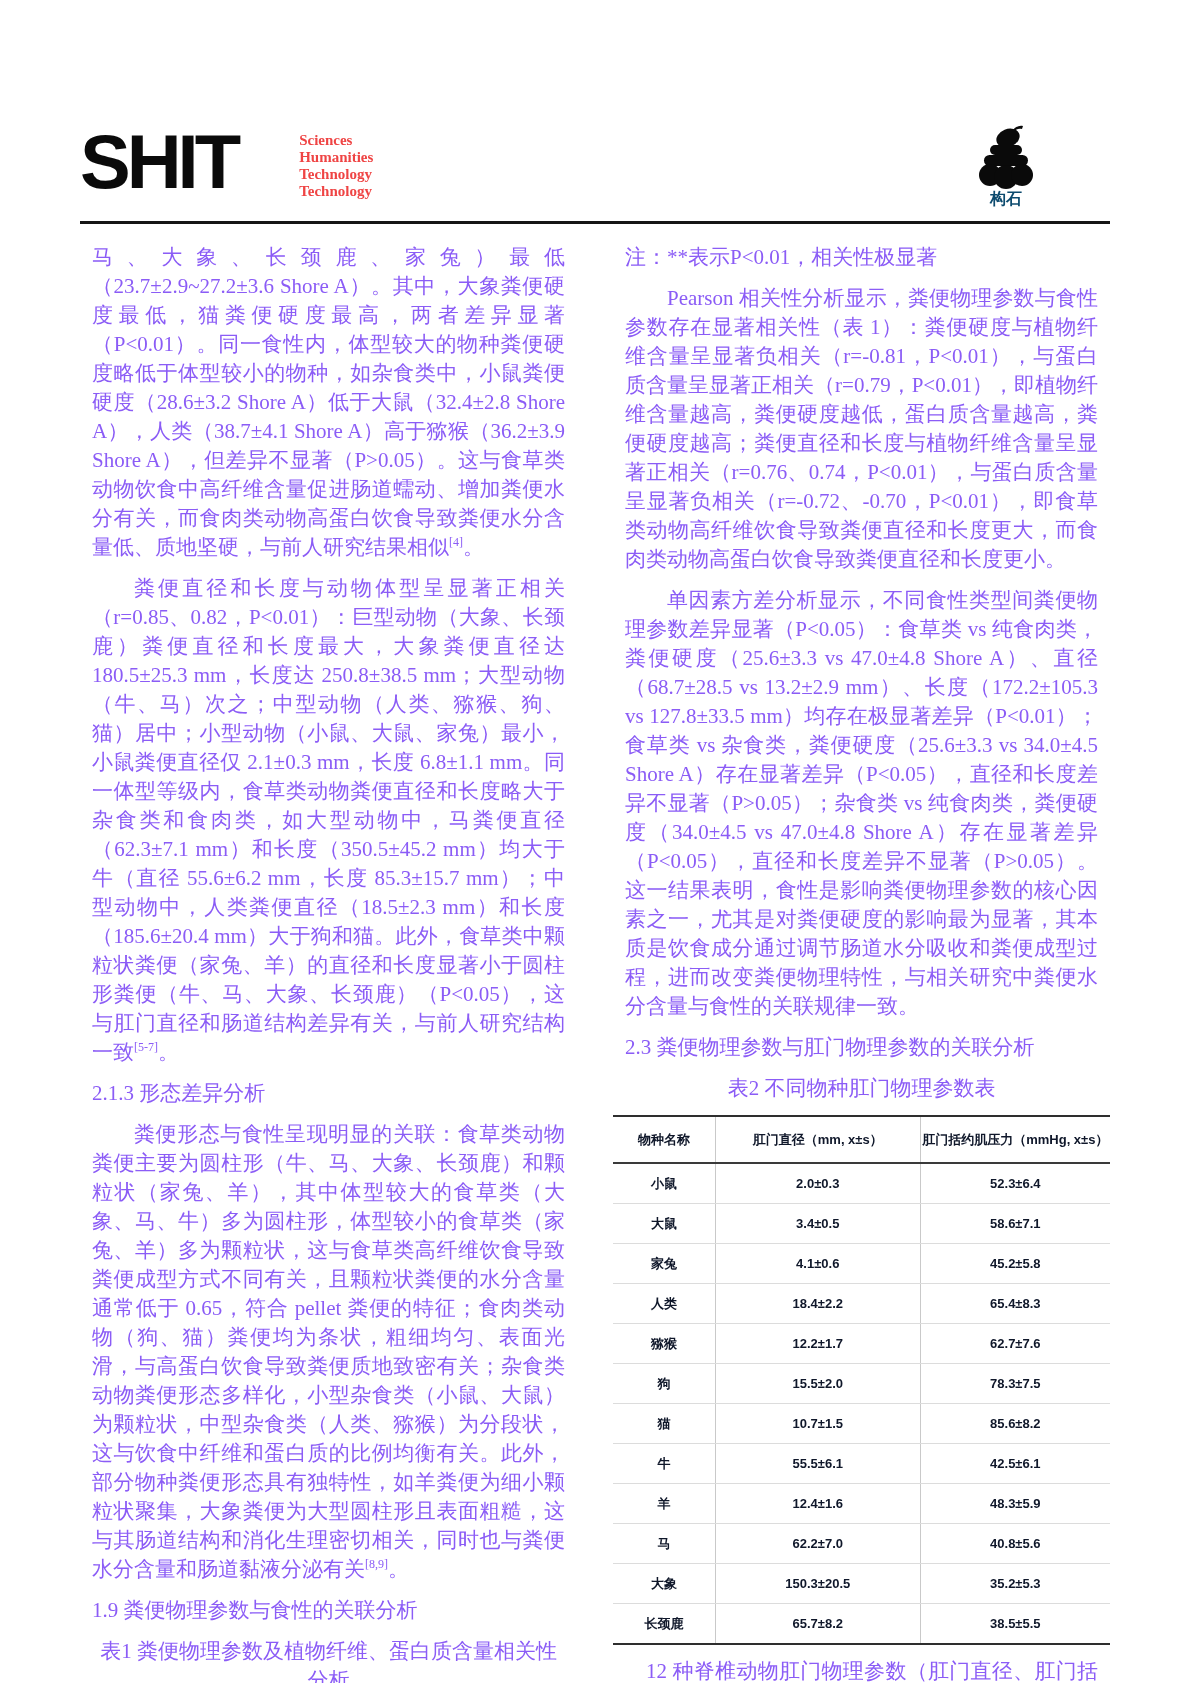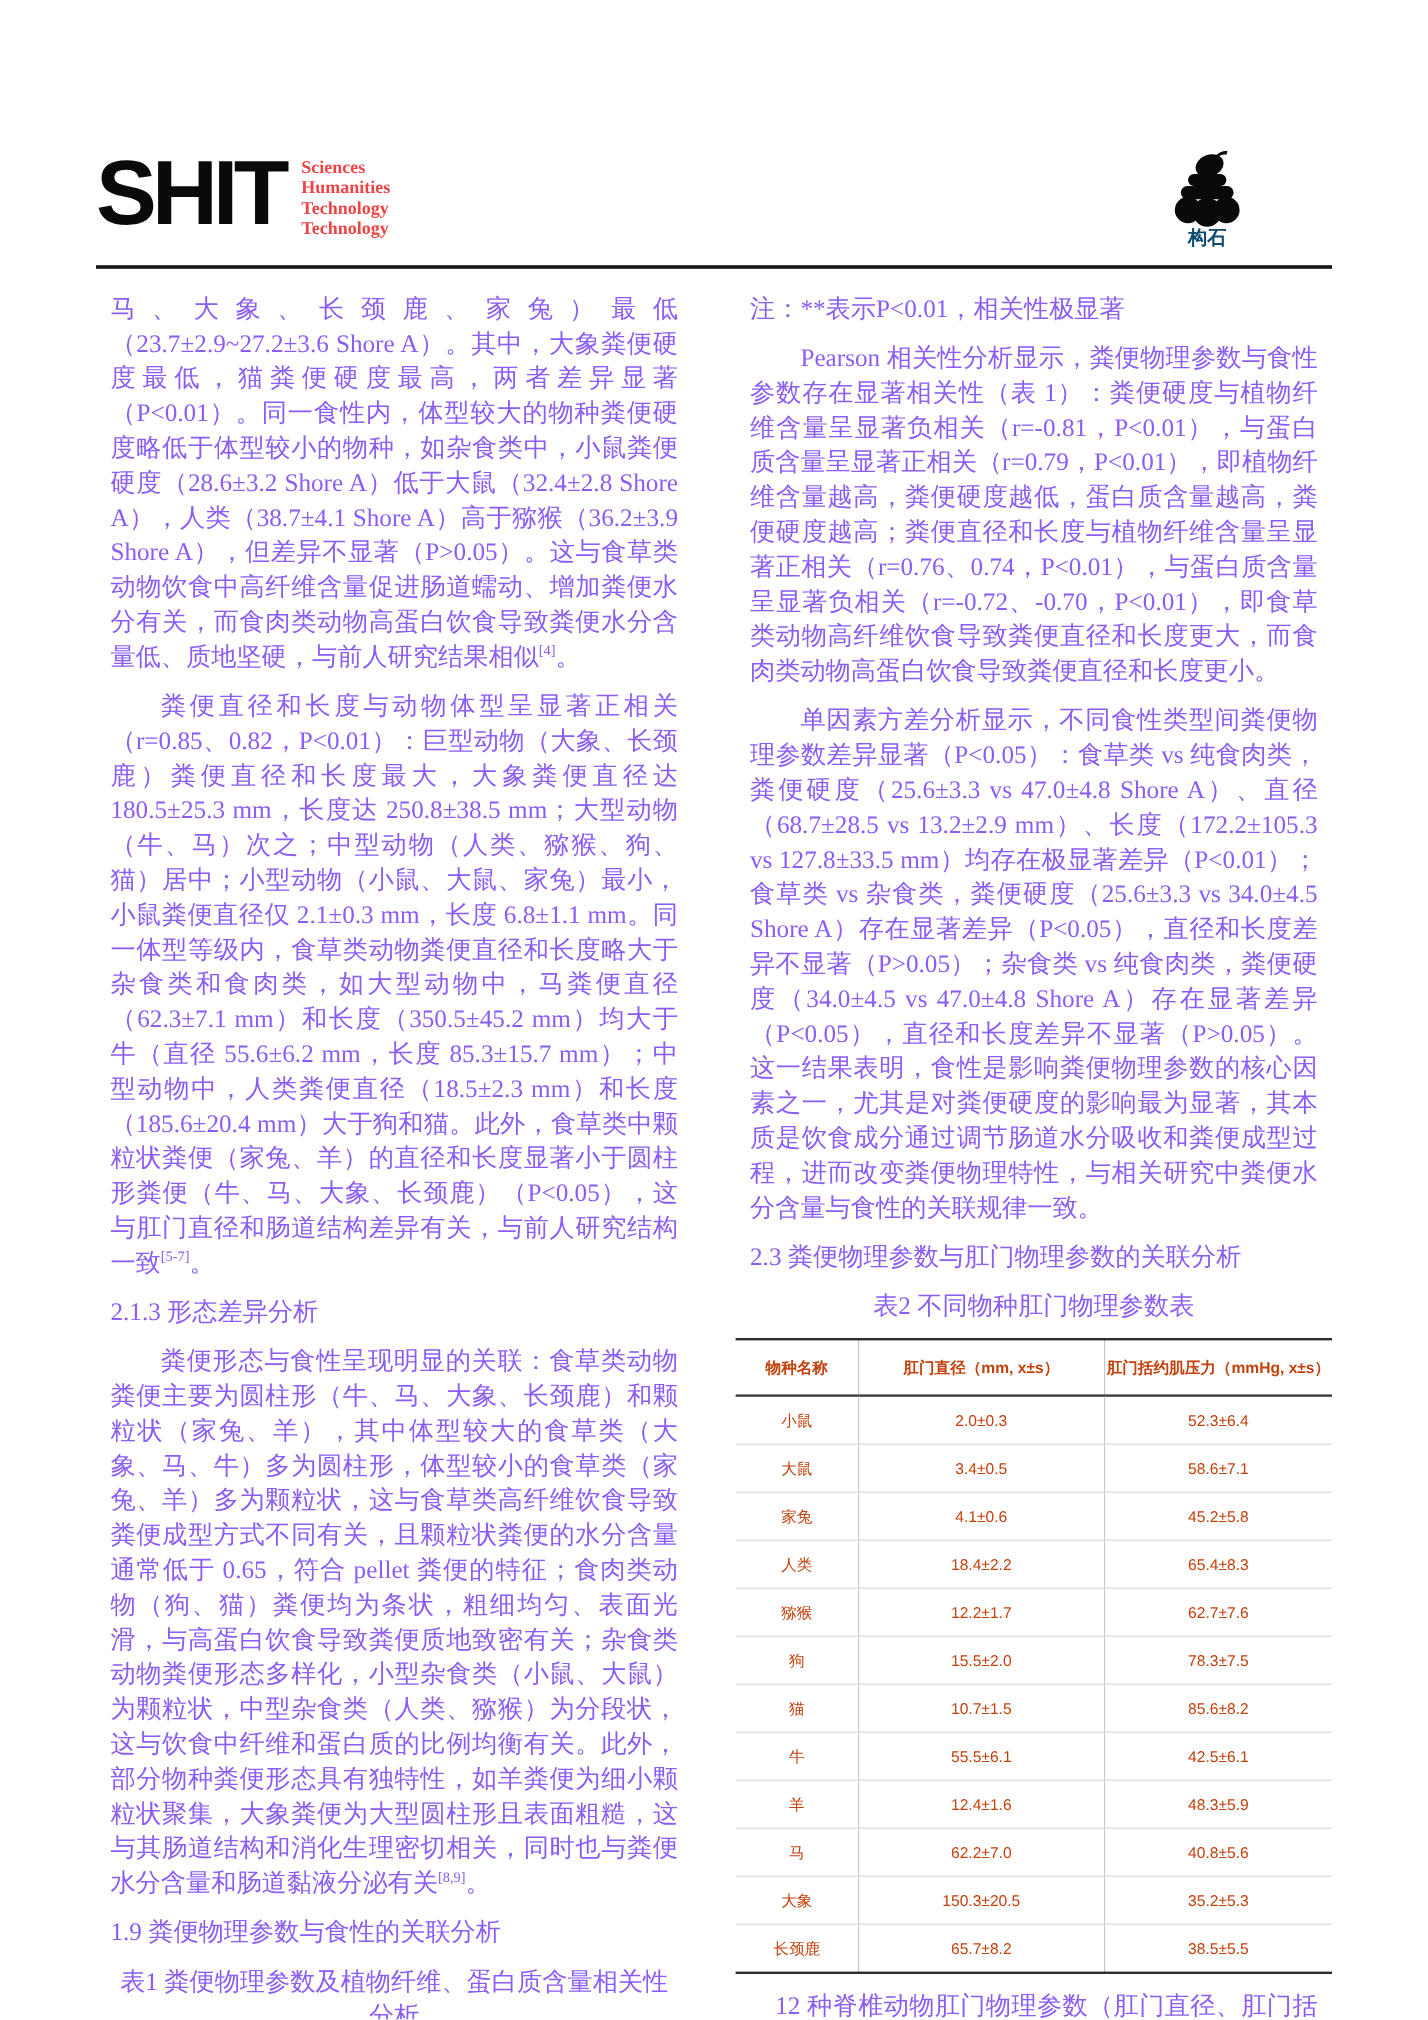--- a/index.html
+++ b/index.html
@@ -1,21 +1,21 @@
 <!DOCTYPE html>
 <html lang="zh"><head>
 <meta charset="utf-8">
 <style>
   html,body{margin:0;padding:0;background:#ffffff;}
   .page{position:relative;width:1190px;height:1683px;background:#ffffff;overflow:hidden;
         font-family:"Liberation Serif","DejaVu Serif",serif;color:#121212;}
 
   
   .header{position:absolute;left:80px;top:126px;right:80px;height:90px;}
-  .logo-row{display:flex;align-items:flex-start;}
+  .logo-row{display:flex;align-items:flex-start;gap:48px;}
   .logo-text{font-family:"Liberation Sans","DejaVu Sans",sans-serif;font-weight:900;
              font-size:76px;line-height:72px;letter-spacing:-4px;color:#0a0a0a;}
   .logo-sub{margin-left:14px;padding-top:6px;font-family:Liberation Serif, serif;
             font-weight:700;font-size:15px;line-height:17px;color:#ef4444;}
   .pub-block{position:absolute;top:-2px;right:72px;width:64px;text-align:center;}
   .pub-block svg{display:block;margin:0 auto;}
   .pub-name{font-family:"Liberation Sans","DejaVu Sans",sans-serif;font-weight:700;
             font-size:16px;line-height:18px;color:#0c4a6e;margin-top:0px;}
   .rule{position:absolute;left:80px;right:80px;top:221px;border-top:3px solid #161616;}
 
@@ -27,24 +27,24 @@
   .para{margin:12px;font-size:21px;line-height:29px;text-align:justify;color:#8b5cf6;}
   .para.indent{text-indent:2em;}
   .para.indent-sm{text-indent:1em;}
   .para.heading{text-align:left;}
   .para.caption{text-align:center;}
   sup{font-size:12px;line-height:0;vertical-align:super;}
 
   
   .dtable{width:100%;border-collapse:collapse;table-layout:fixed;
           border-top:2px solid #2e2e2e;border-bottom:2px solid #2e2e2e;
-          font-family:"Liberation Sans","DejaVu Sans",sans-serif;font-size:13px;color:#c2410c;
+          font-family:"Liberation Sans","DejaVu Sans",sans-serif;font-size:13px;color:#0f172a;
           margin-top:5px;}
   .dtable th,.dtable td{text-align:center;vertical-align:middle;padding:0;
-          border-right:1px solid #c9c9c9;}
+          border-right:1px solid #c9c9c9;font-weight:bold;}
   .dtable th:last-child,.dtable td:last-child{border-right:none;}
   .dtable th{font-weight:700;border-bottom:2px solid #3a3a3a;}
   .dtable td{border-bottom:1px solid #dcdcdc;}
   .dtable tr:last-child td{border-bottom:none;}
   .table1 th{height:27px;}  .table1 td{height:39px;}
   .table2 th{height:45px;}  .table2 td{height:39px;}
   .table1 th:nth-child(1),.table1 td:nth-child(1){width:22%;}
   .table1 th:nth-child(2),.table1 td:nth-child(2){width:40%;}
   .table2 th:nth-child(1),.table2 td:nth-child(1){width:20.5%;}
   .table2 th:nth-child(2),.table2 td:nth-child(2){width:41%;}

